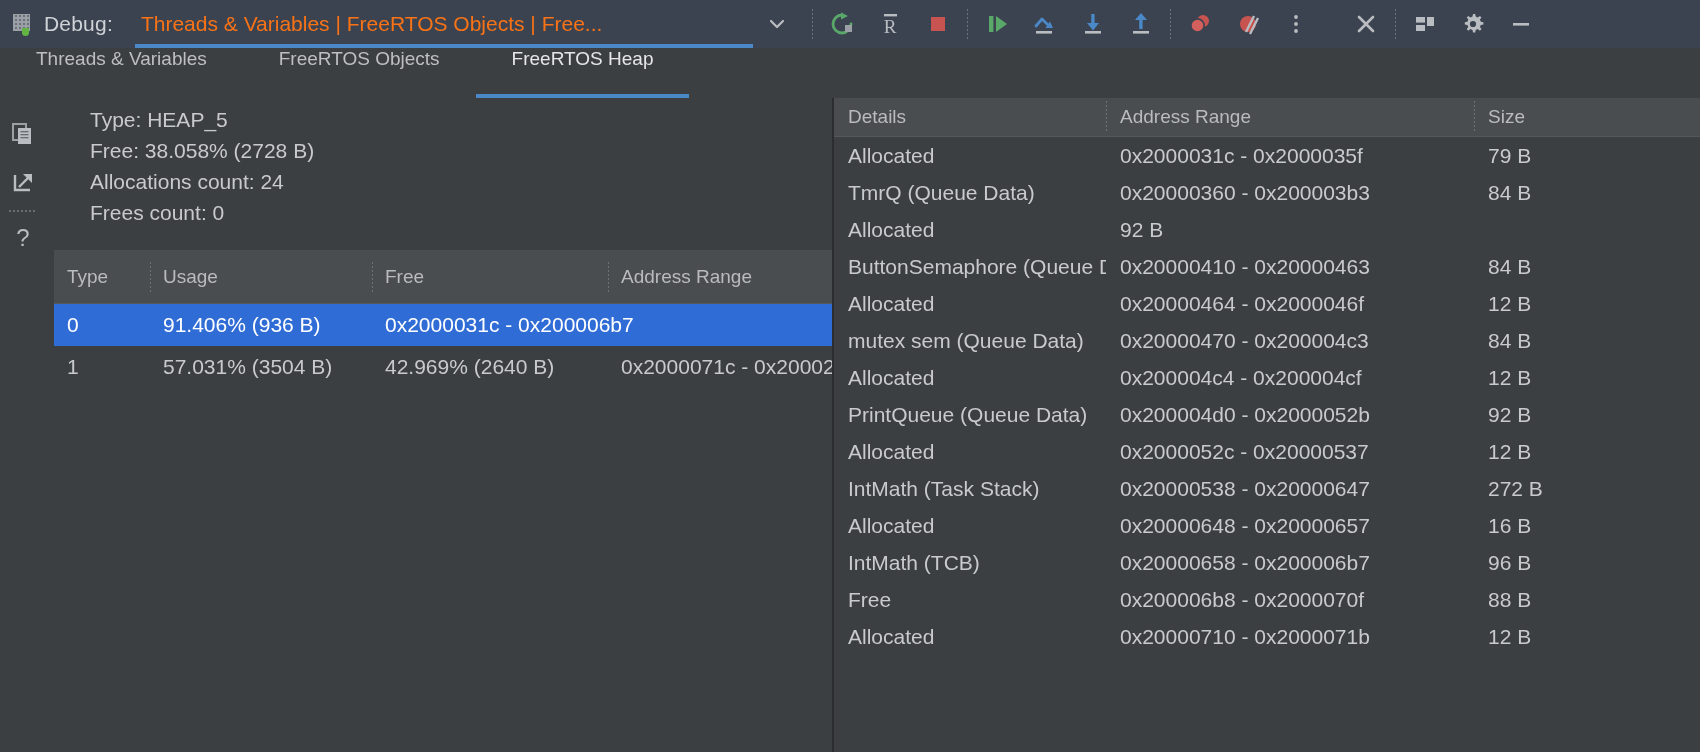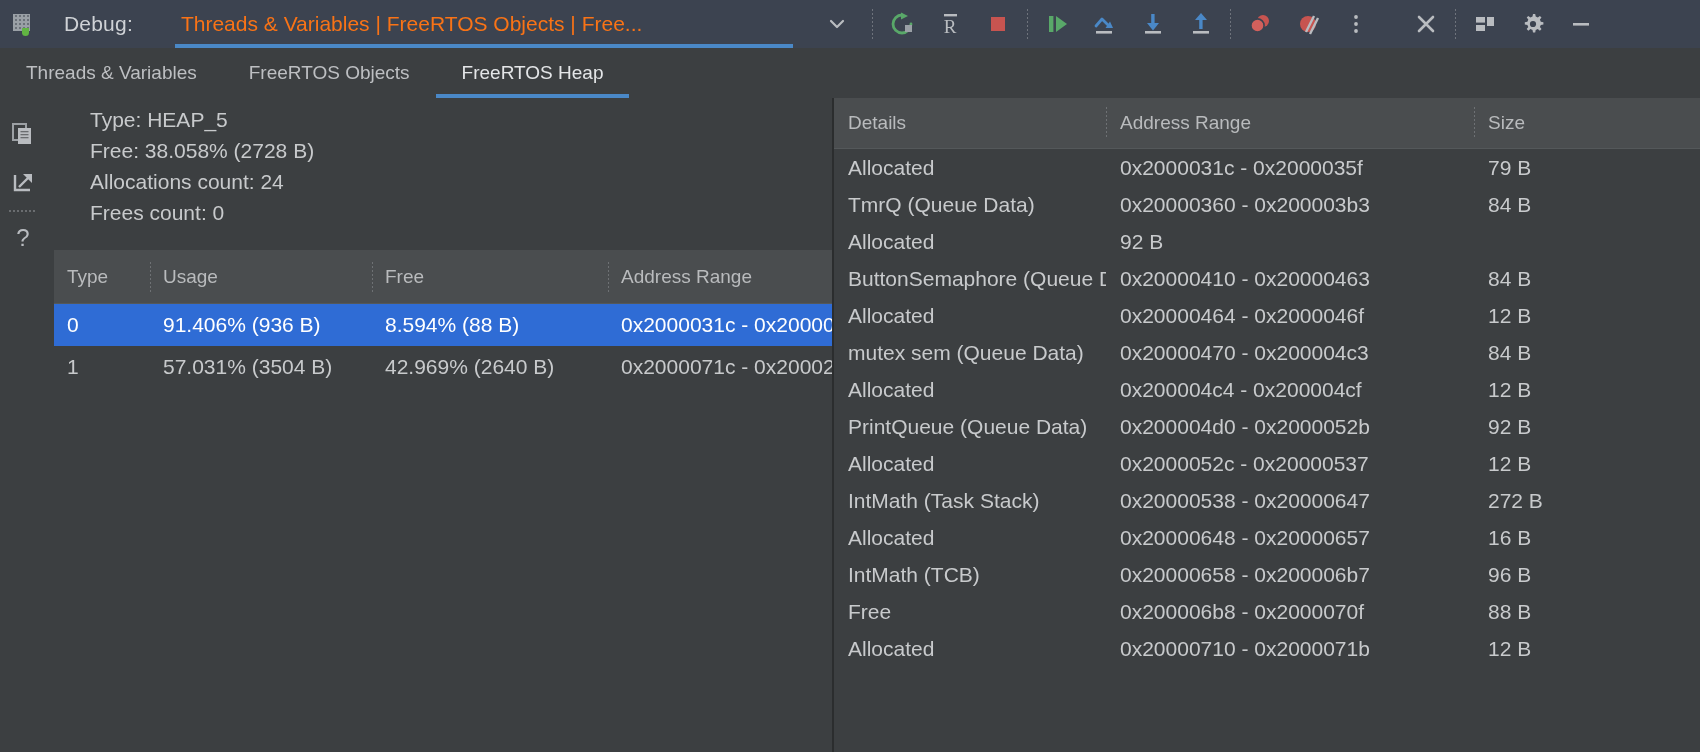--- a/index.html
+++ b/index.html
@@ -10,21 +10,21 @@
     overflow: hidden;
   }
   #app { position: relative; width: 1700px; height: 752px; background: #3c3f41; }
 
   
   .debug-header {
     position: absolute; top: 0; left: 0; width: 1700px; height: 48px;
     background: #3c4350;
     display: flex; align-items: center;
   }
-  .dh-left { display: flex; align-items: center; height: 48px; flex: 0 0 auto; gap: 20px; }
+  .dh-left { display: flex; align-items: center; height: 48px; flex: 0 0 auto; }
   .debug-icon {
     width: 26px; height: 26px; margin-left: 10px; margin-right: 8px;
     position: relative; flex: 0 0 auto;
   }
   .debug-icon .bug-body {
     position: absolute; left: 3px; top: 3px; width: 17px; height: 17px;
     background:
       repeating-linear-gradient(90deg,#9aa0a6 0 2px, transparent 2px 4px),
       repeating-linear-gradient(0deg,#9aa0a6 0 2px, transparent 2px 4px);
     background-color: #6b7179;
@@ -65,22 +65,22 @@
     flex: 0 0 auto;
   }
 
   
   .tabs-strip {
     position: absolute; top: 48px; left: 0; width: 1700px; height: 50px;
     background: #3c3f41;
     display: flex; align-items: stretch;
   }
   .tab {
-    position: relative; display: flex; align-items: center; justify-content: center;
-    padding: 0 26px; color: #bdbfc2; font-size: 19px; white-space: nowrap;
+    position: relative; display: flex; align-items: flex-start; justify-content: center;
+    padding: 0 36px; color: #bdbfc2; font-size: 19px; white-space: nowrap;
   }
   .tab.active { color: #e4e6e8; }
   .tab .tab-underline {
     position: absolute; left: 0; right: 0; bottom: 0; height: 4px; background: #4a88c7;
   }
 
   
   .content {
     position: absolute; top: 98px; left: 0; width: 1700px; height: 654px;
     background: #3c3f41;
@@ -137,21 +137,21 @@
   .c-addr { width: 446px; flex: 0 0 446px; }
 
   
   .splitter {
     flex: 0 0 2px; width: 2px; background: #2b2d2e;
   }
 
   
   .right-panel { flex: 1 1 auto; position: relative; overflow: hidden; background: #3c3f41; }
   .rt-head {
-    display: flex; background: #4a4d4f; height: 51px; align-items: center;
+    display: flex; background: #4a4d4f; height: 39px; align-items: center;
     border-bottom: 1px solid #54585a;
   }
   .rt-head .cell {
     color: #b9bbbd; font-size: 19px; padding-left: 14px;
     position: relative; height: 46px; line-height: 46px; overflow: hidden;
   }
   .rt-head .cell + .cell::before {
     content: ""; position: absolute; left: 0; top: 7px; bottom: 7px; width: 1px;
     background: repeating-linear-gradient(180deg,#6e7174 0 2px, transparent 2px 4px);
   }
@@ -357,21 +357,20 @@
         <div class="lt-head">
           <div class="cell c-type">Type</div>
           <div class="cell c-usage">Usage</div>
           <div class="cell c-free">Free</div>
           <div class="cell c-addr">Address Range</div>
         </div>
 
         <div class="lt-row selected">
           <div class="cell c-type">0</div>
           <div class="cell c-usage">91.406% (936 B)</div>
-          <div class="cell c-free">8.594% (88 B)</div>
           <div class="cell c-addr">0x2000031c - 0x200006b7</div>
         </div>
 
         <div class="lt-row">
           <div class="cell c-type">1</div>
           <div class="cell c-usage">57.031% (3504 B)</div>
           <div class="cell c-free">42.969% (2640 B)</div>
           <div class="cell c-addr">0x2000071c - 0x20002313</div>
         </div>
       </div>

